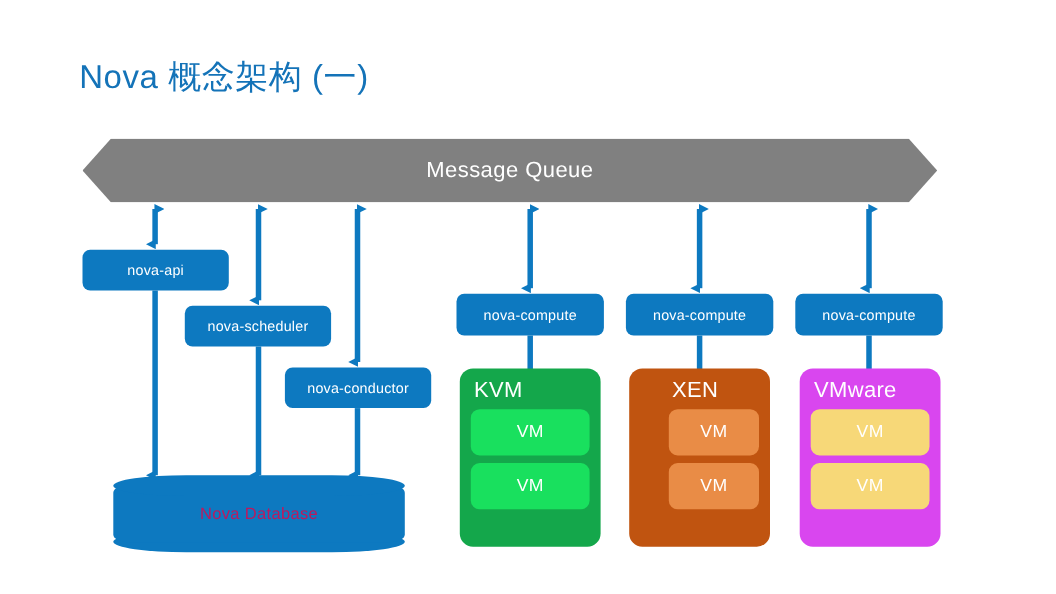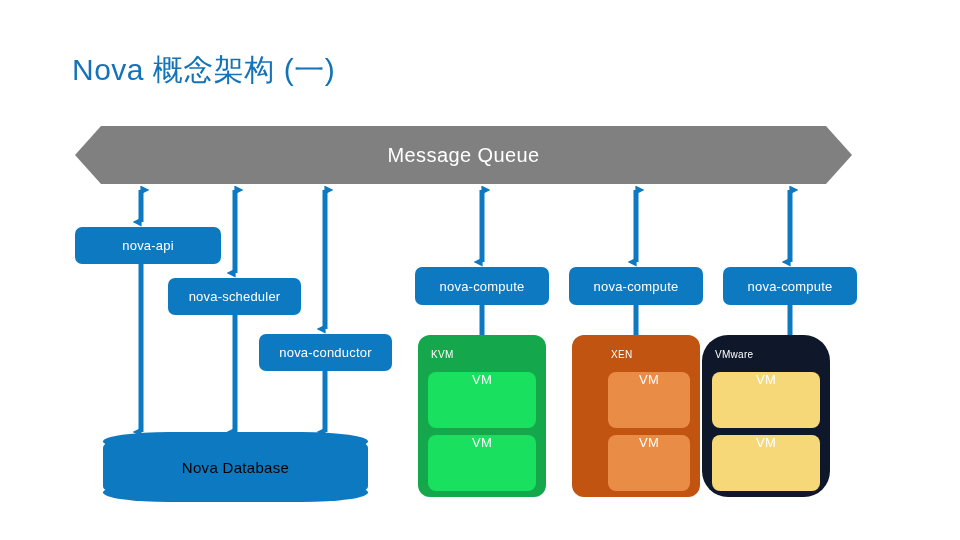--- a/index.html
+++ b/index.html
@@ -58,21 +58,21 @@
     border-radius: 7px;
     display: flex;
     align-items: center;
     justify-content: center;
     color: #ffffff;
     font-size: 13px;
     letter-spacing: 0.2px;
     box-sizing: border-box;
   }
 
-  #box-nova-api        { left: 75px;  top: 227px; width: 146px; height: 37px; }
+  #box-nova-api        { left: 75px;  top: 227px; width: 133px; height: 37px; }
   #box-nova-scheduler  { left: 168px; top: 278px; width: 133px; height: 37px; }
   #box-nova-conductor  { left: 259px; top: 334px; width: 133px; height: 37px; }
 
   #box-nova-compute-1  { left: 415px; top: 267px; width: 134px; height: 38px; }
   #box-nova-compute-2  { left: 569px; top: 267px; width: 134px; height: 38px; }
   #box-nova-compute-3  { left: 723px; top: 267px; width: 134px; height: 38px; }
 
   
   #nova-database {
     position: absolute;
@@ -105,60 +105,60 @@
     background: #0d79c0;
     border-radius: 50% / 100%;
   }
   #nova-database .db-label {
     position: absolute;
     left: 0; top: 0;
     width: 100%; height: 100%;
     display: flex;
     align-items: center;
     justify-content: center;
-    color: #000000;
+    color: #be185d;
     font-size: 15px;
     letter-spacing: 0.3px;
     z-index: 3;
   }
 
   
   .hv-block {
     position: absolute;
     top: 335px;
     width: 128px;
     height: 162px;
     border-radius: 12px;
     box-sizing: border-box;
     padding: 10px 10px 0 10px;
   }
   .hv-title {
     color: #ffffff;
-    font-size: 10px;
+    font-size: 20px;
     line-height: 20px;
     letter-spacing: 0.3px;
     padding-left: 3px;
   }
   .vm-box {
-    height: 56px;
+    height: 42px;
     border-radius: 8px;
     margin-top: 7px;
     display: flex;
-    align-items: flex-start;
-    justify-content: center;
-    color: #ffffff;
-    font-size: 13px;
+    align-items: center;
+    justify-content: center;
+    color: #ffffff;
+    font-size: 16px;
     letter-spacing: 0.3px;
   }
 
   #hv-kvm    { left: 418px; background: #14a74b; }
   #hv-kvm    .vm-box { background: #19e05e; }
   #hv-xen    { left: 572px; background: #c05410; padding-left: 36px; }
   #hv-xen    .vm-box { background: #e98c46; }
-  #hv-vmware { left: 702px; background: #0f172a; border-radius: 26px; }
+  #hv-vmware { left: 727px; background: #d946ef; }
   #hv-vmware .vm-box { background: #f7d878; }
 
   
   .conn {
     position: absolute;
     overflow: visible;
   }
   .conn svg { display: block; overflow: visible; }
 </style>
 </head>

